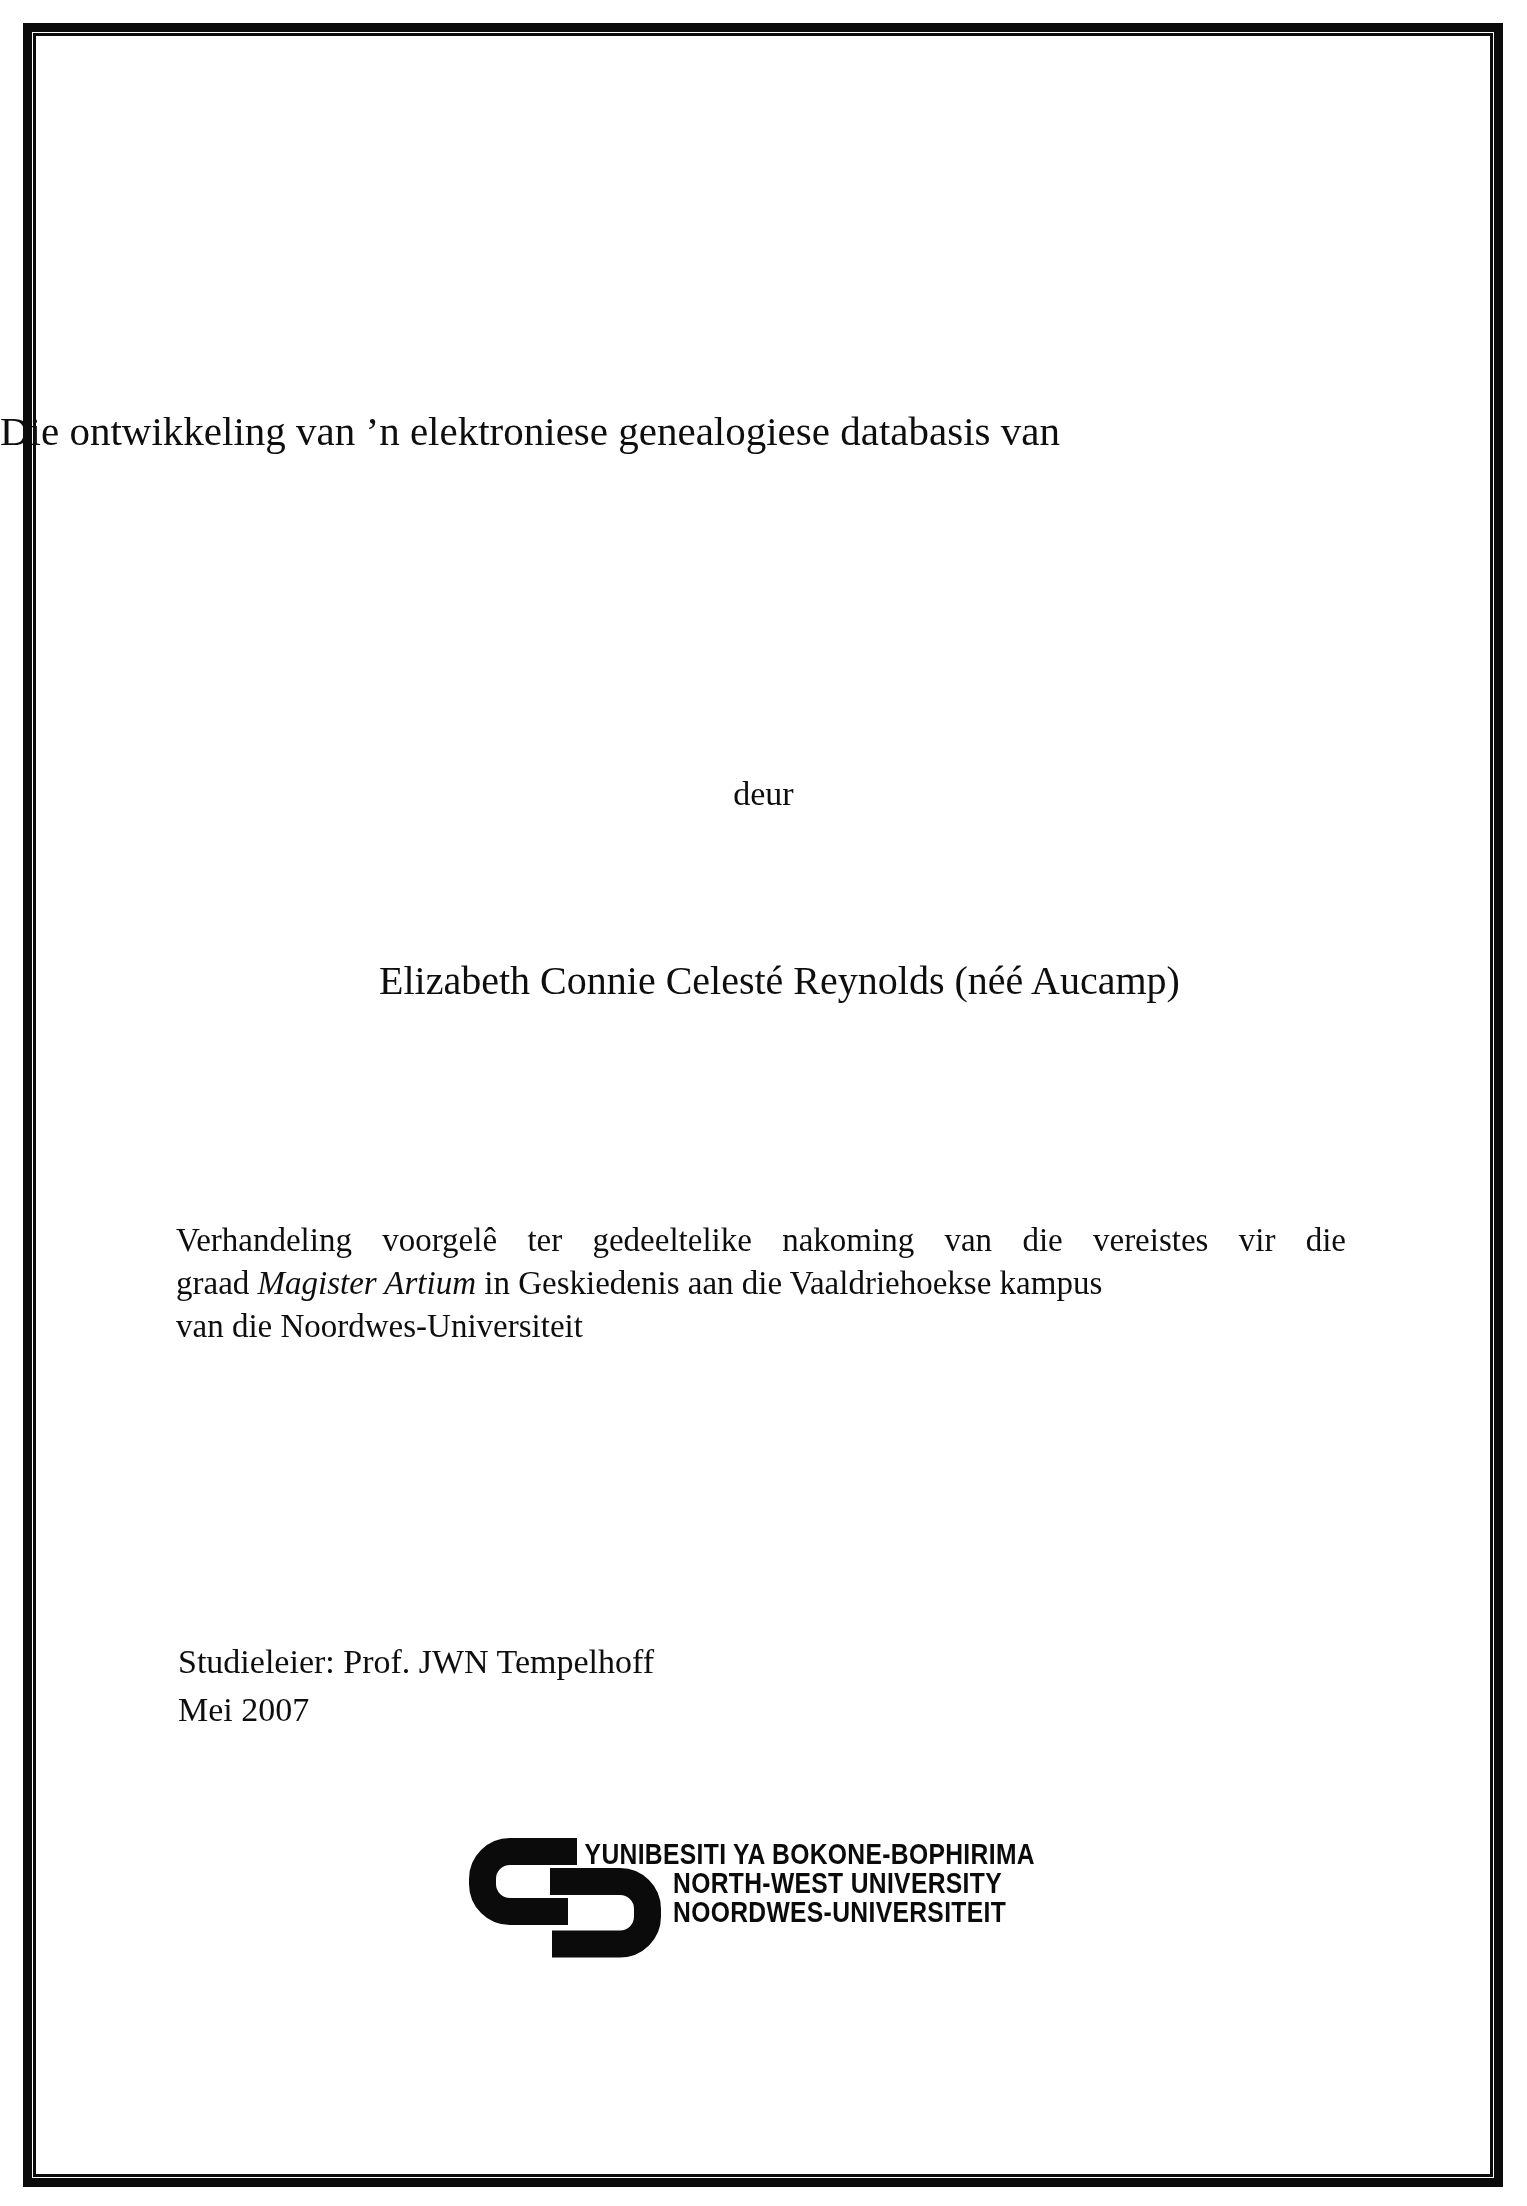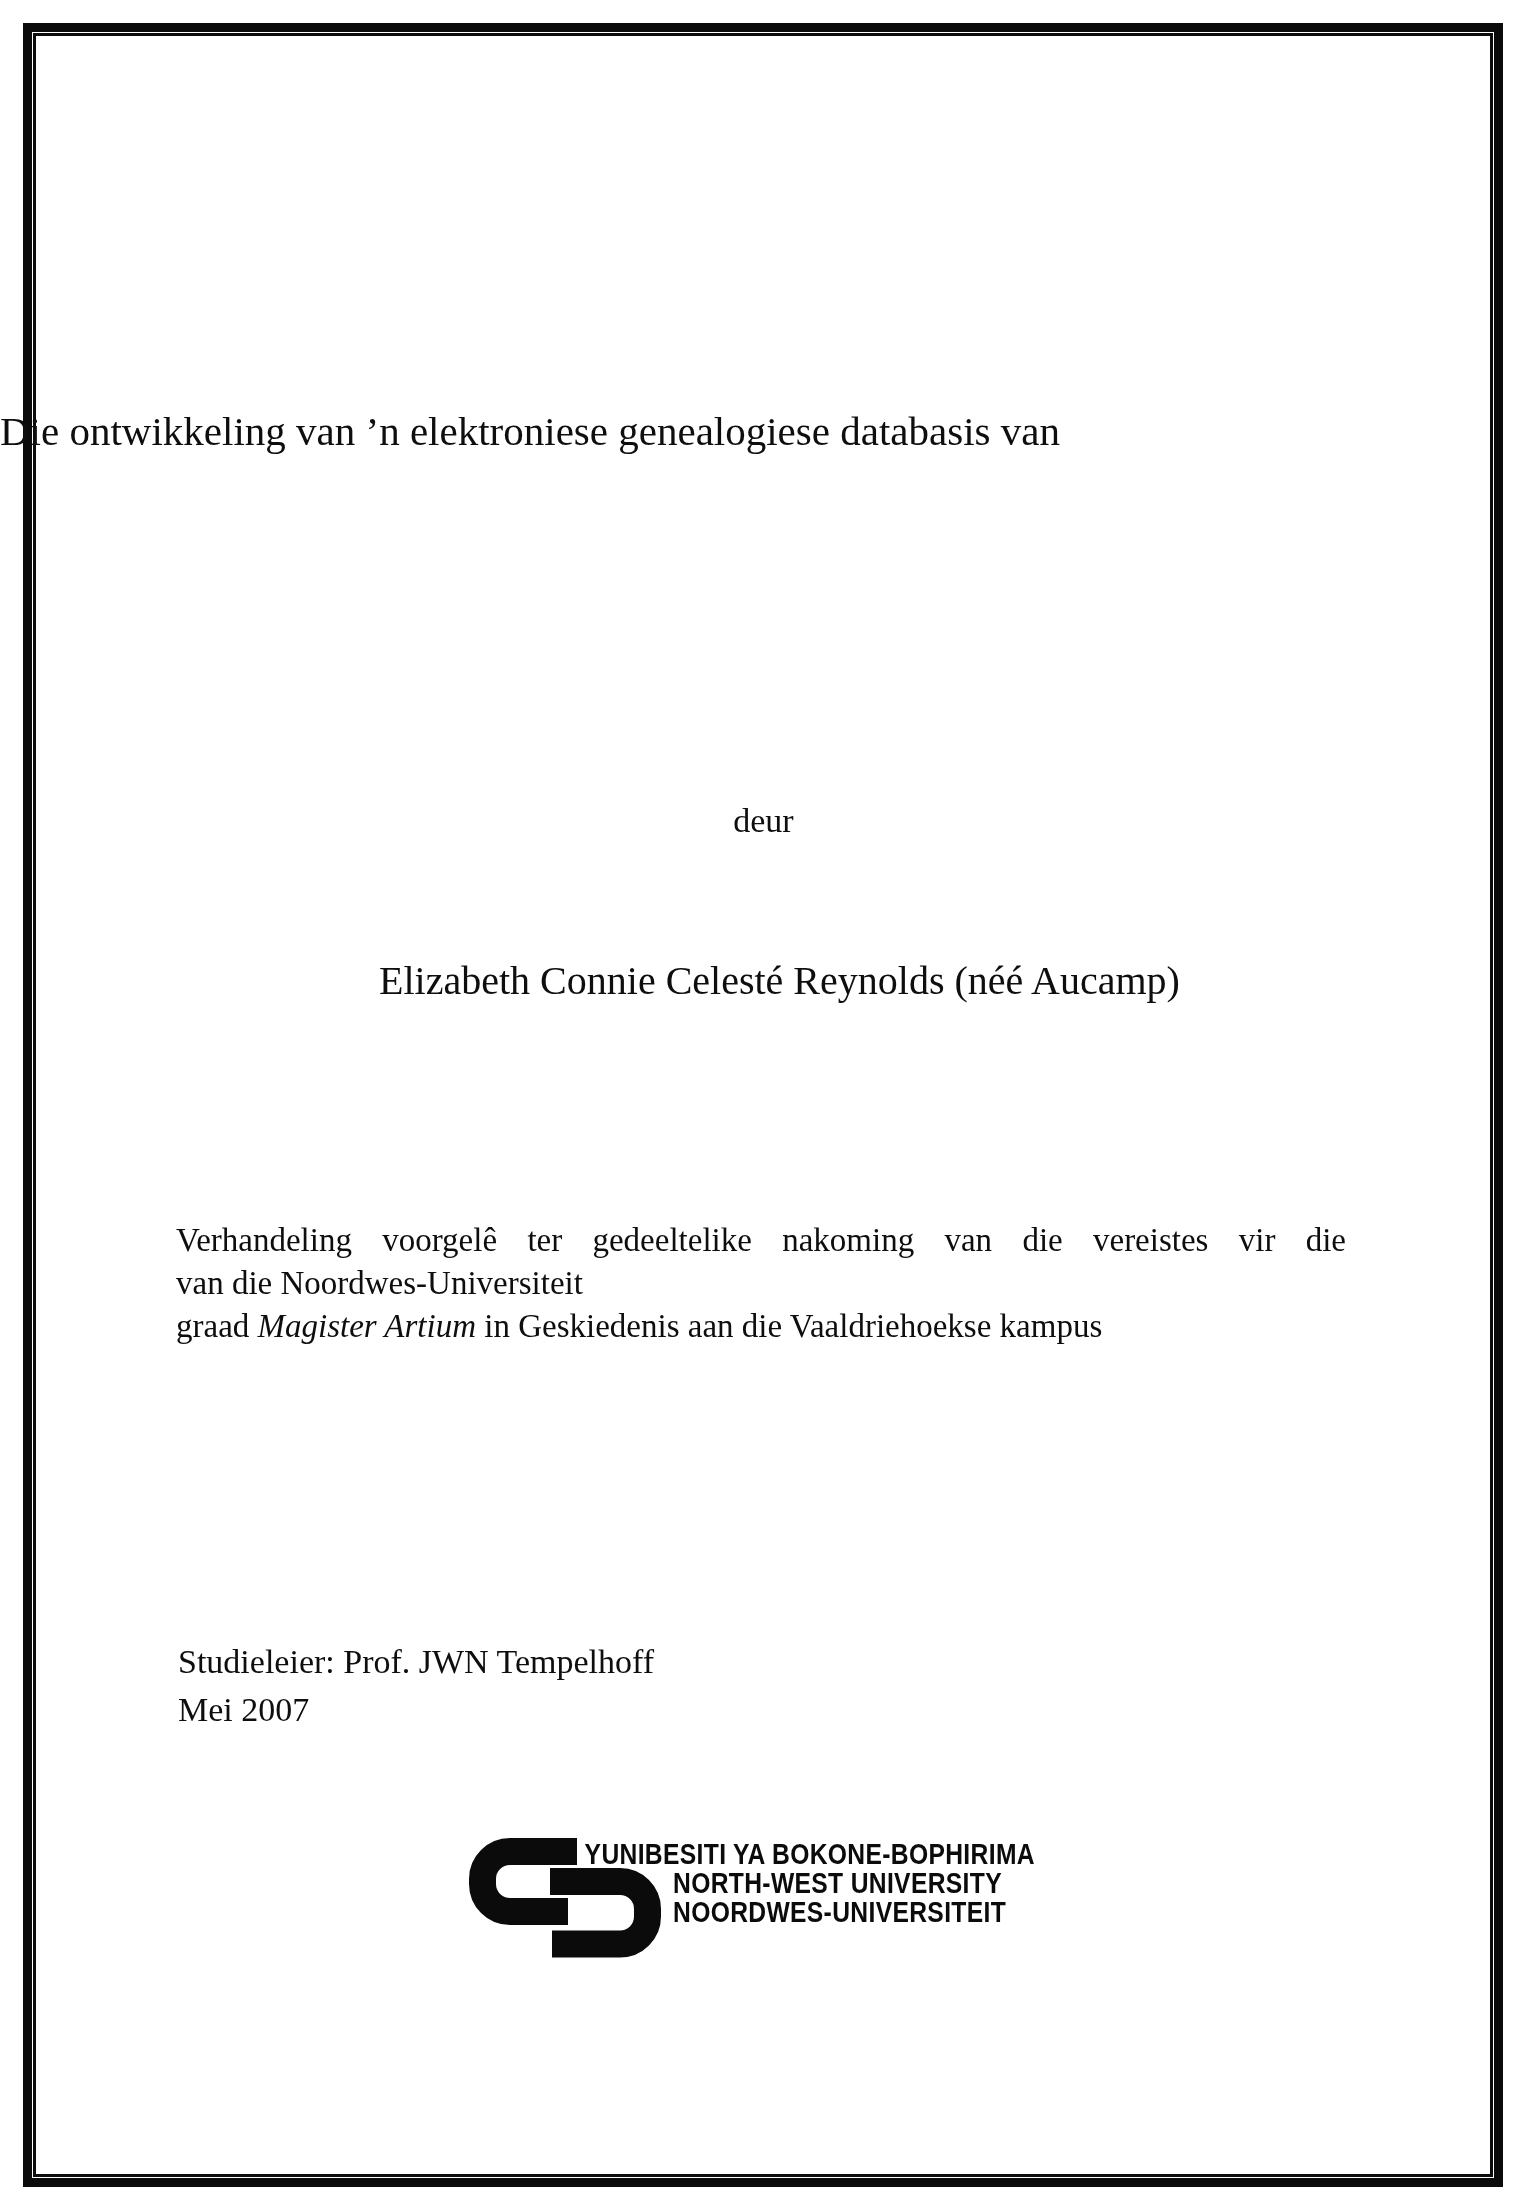--- a/index.html
+++ b/index.html
@@ -33,21 +33,21 @@
     left: 0; right: 0;
     top: 395px;
     text-align: left;
     font-size: 41px;
     line-height: 73px;
   }
 
   .byline {
     position: absolute;
     left: 0; right: 0;
-    top: 801px;
+    top: 774px;
     text-align: center;
     font-size: 34px;
     line-height: 40px;
   }
 
   .author {
     position: absolute;
     left: 0; right: 0;
     top: 958px;
     text-align: center;
@@ -124,22 +124,22 @@
   <div class="title">
     <div class="title-line">Die ontwikkeling van ’n elektroniese genealogiese databasis van</div>
   </div>
 
   <div class="byline">deur</div>
 
   <div class="author">Elizabeth Connie Celesté Reynolds (néé Aucamp)</div>
 
   <div class="statement">
     <div class="justify">Verhandeling voorgelê ter gedeeltelike nakoming van die vereistes vir die</div>
+    <div><span>graad </span><em>Magister Artium</em><span> in Geskiedenis aan die Vaaldriehoekse kampus</span></div>
     <div>van die Noordwes-Universiteit</div>
-    <div><span>graad </span><em>Magister Artium</em><span> in Geskiedenis aan die Vaaldriehoekse kampus</span></div>
   </div>
 
   <div class="supervisor-block">
     <div>Studieleier: Prof. JWN Tempelhoff</div>
     <div>Mei 2007</div>
   </div>
 
   <div class="logo">
     <svg class="logo-mark" viewBox="0 0 201 122" xmlns="http://www.w3.org/2000/svg" aria-hidden="true">
       <g fill="none" stroke="#0b0b0b" stroke-width="27" stroke-linecap="butt">

